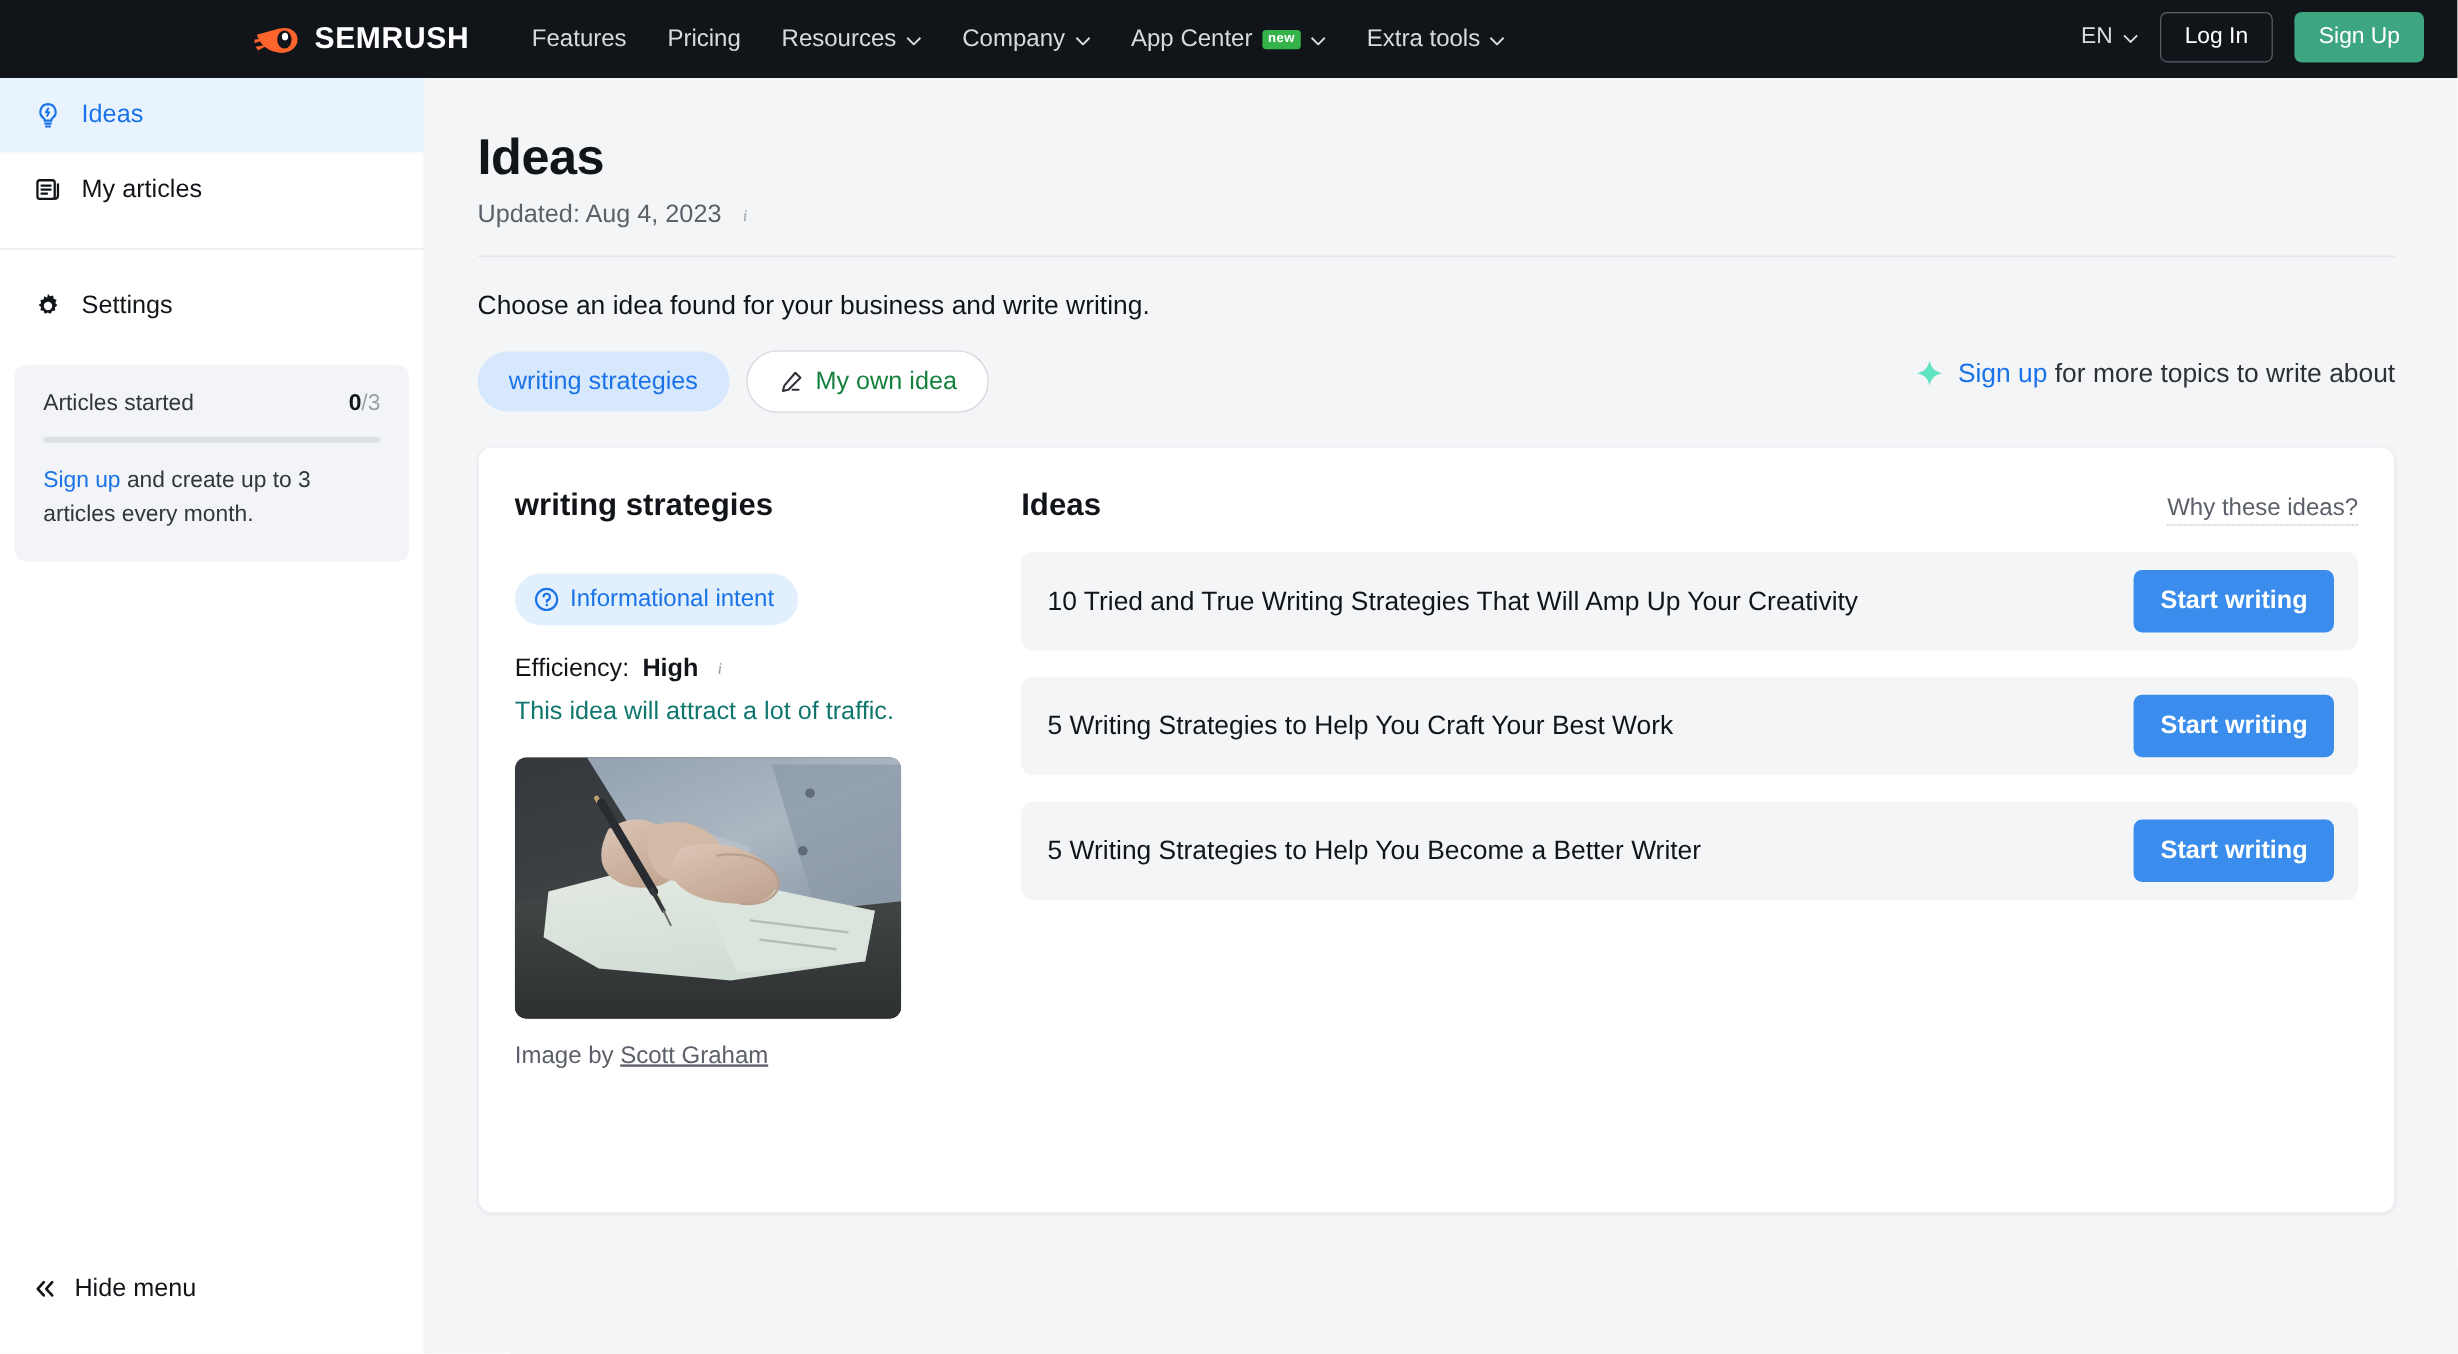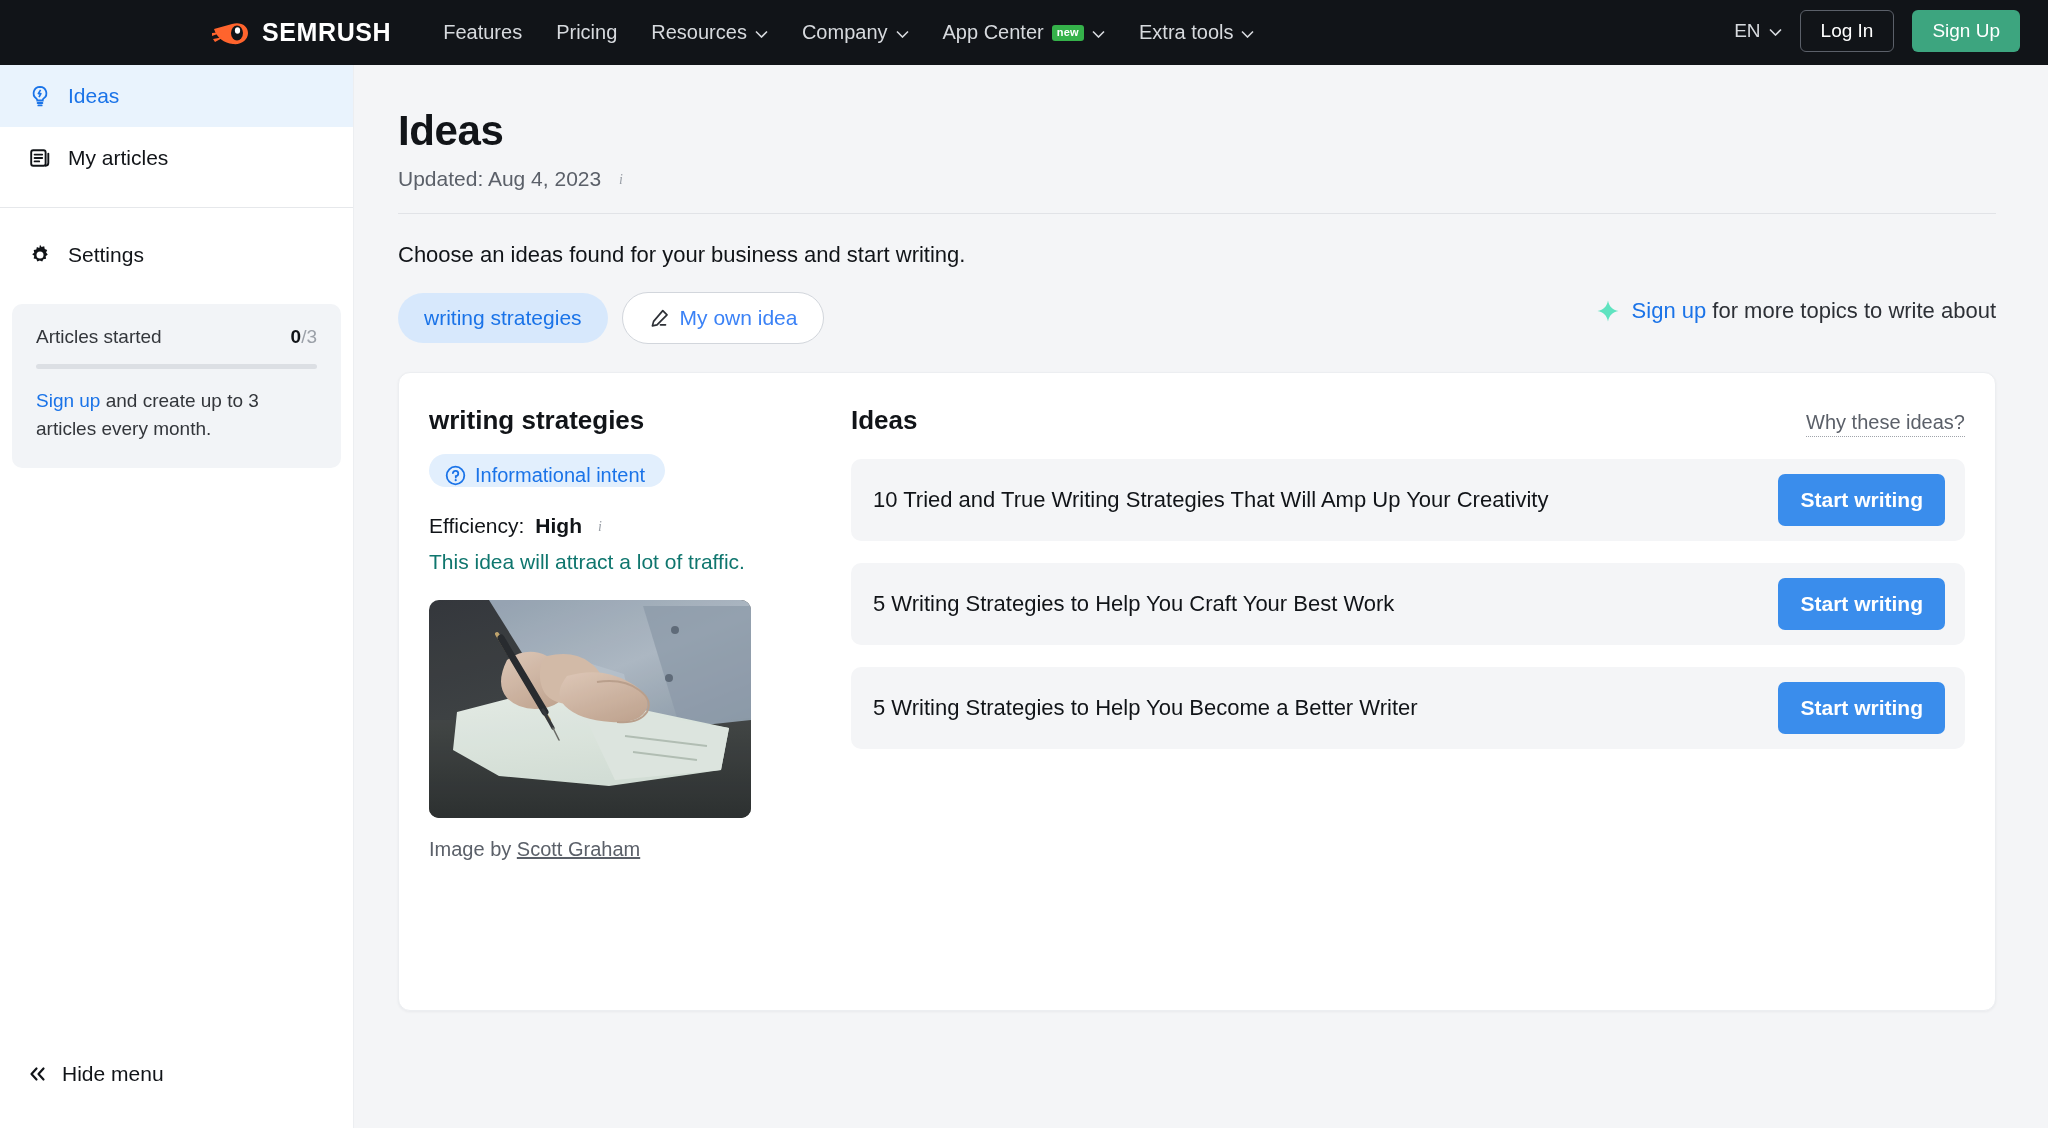--- a/index.html
+++ b/index.html
@@ -135,21 +135,21 @@
   .chip {
     border-radius: 999px; font-size: 21px;
     padding: 13px 26px; cursor: pointer;
     display: flex; align-items: center; gap: 10px;
     font-family: inherit;
   }
   .chip-active {
     background: #d7e8fc; color: #1a73e8; border: none;
   }
   .chip-own {
-    background: #ffffff; color: #3b82f6;
+    background: #ffffff; color: #15803d;
     border: 1px solid #d2d6dc;
   }
   .signup-banner {
     position: absolute; right: 0; top: 6px;
     display: flex; align-items: center; gap: 12px;
     font-size: 22px; color: #2d3036; white-space: nowrap;
   }
   .signup-banner a { color: #1a73e8; text-decoration: none; cursor: pointer; }
 
   
@@ -161,21 +161,21 @@
     padding: 32px 30px 0 30px;
   }
   .left-pane { width: 398px; min-width: 398px; padding-right: 20px; }
   .idea-kw {
     font-size: 26px; font-weight: 700; color: #111418;
   }
   .intent-pill {
     display: inline-flex; align-items: center; gap: 9px;
     background: #e2effd; color: #1a73e8;
     border-radius: 999px; font-size: 20px;
-    padding: 10px 20px 0 16px; margin-top: 18px;
+    padding: 10px 20px 10px 16px; margin-top: 42px;
   }
   .eff-row {
     display: flex; align-items: center; gap: 11px;
     margin-top: 24px; font-size: 21px; color: #111418;
   }
   .eff-row b { font-weight: 700; }
   .eff-sub {
     margin-top: 12px; font-size: 21px; color: #0f766e;
   }
   .thumb {
@@ -325,21 +325,21 @@
 
     <div class="updated-row">
       <span>Updated: Aug 4, 2023</span>
       <svg width="16" height="18" viewBox="0 0 16 18">
         <text x="6" y="14" font-family="Liberation Serif, serif" font-size="14" font-style="italic" fill="#9ba0a8">i</text>
       </svg>
     </div>
 
     <div class="hr"></div>
 
-    <div class="choose-line">Choose an ideas found for your business and start writing.</div>
+    <div class="choose-line">Choose an idea found for your business and write writing.</div>
 
     <div class="chips-row">
       <button class="chip chip-active">
         <span>writing strategies</span>
       </button>
       <button class="chip chip-own">
         <svg width="21" height="21" viewBox="0 0 21 21">
           <path d="M13.8 2.6 L18 6.8 L8 16.8 L3.4 17.9 L4.6 13.4 Z" fill="none" stroke="#2d3036" stroke-width="1.7" stroke-linejoin="round"></path>
           <path d="M11.5 16.8 L16.5 16.8" stroke="#2d3036" stroke-width="1.7" stroke-linecap="round"></path>
         </svg>

